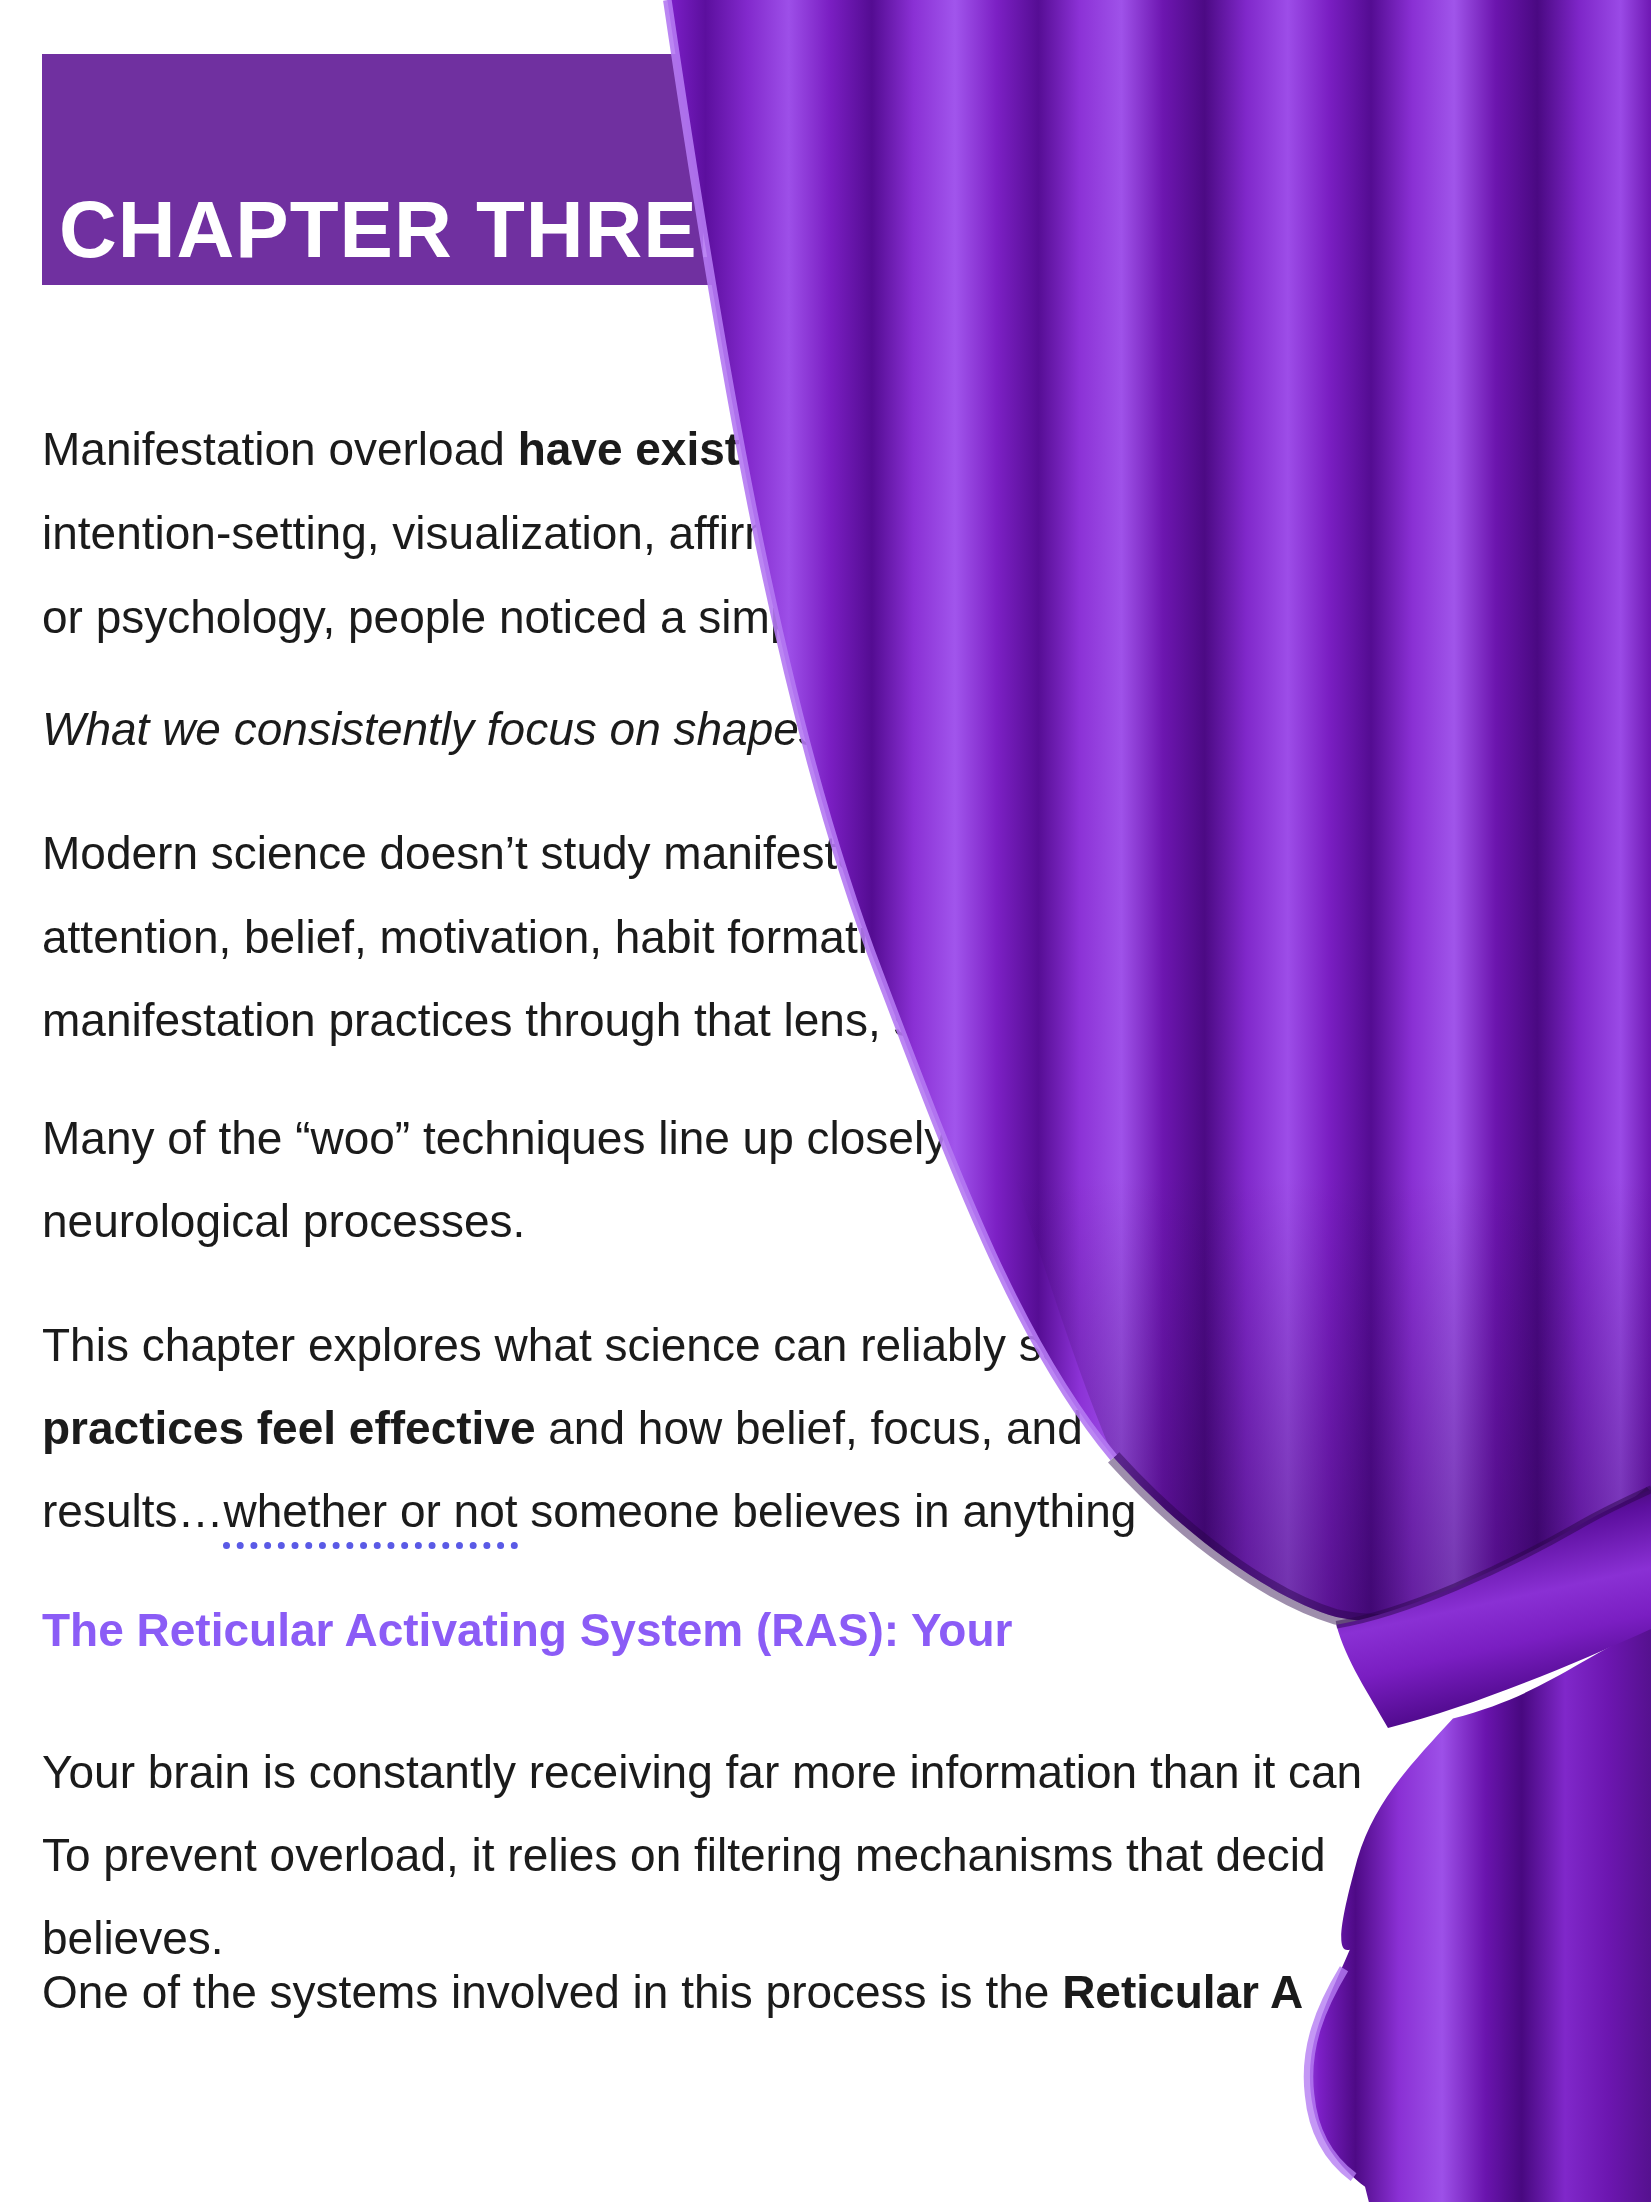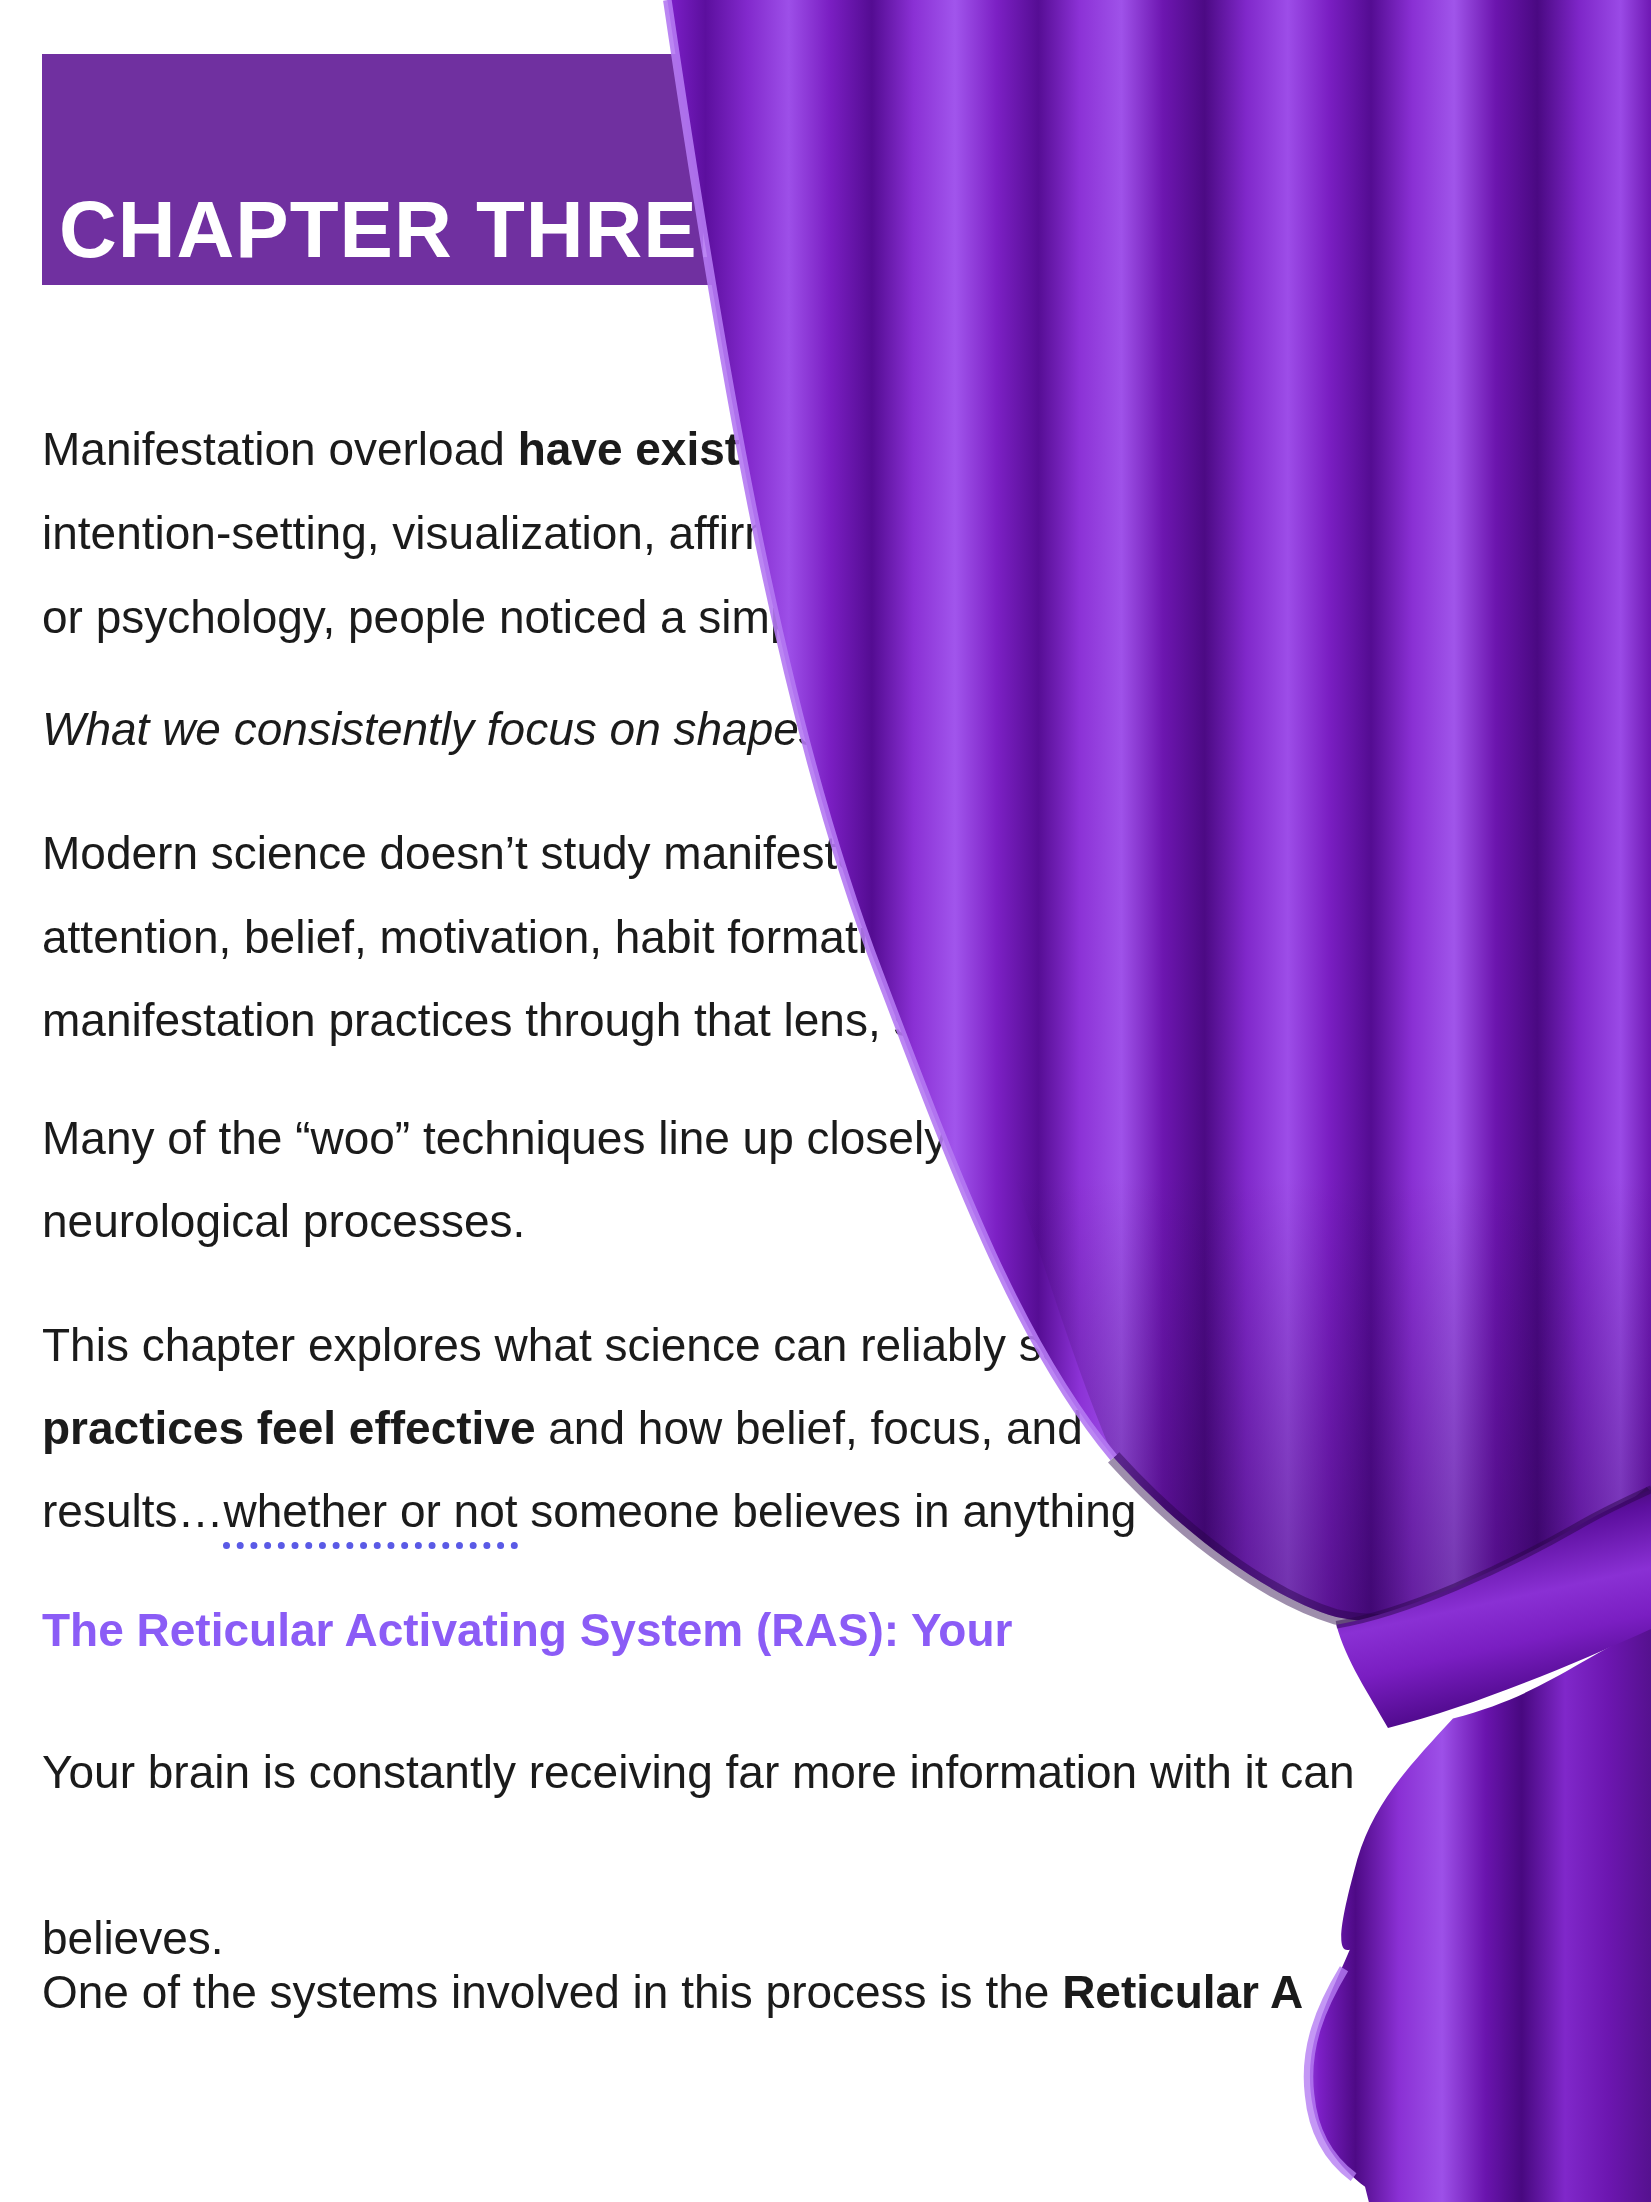--- a/index.html
+++ b/index.html
@@ -57,21 +57,22 @@
 
     <div class="line" style="top:1193px"><span>neurological processes.</span></div>
     <div class="line" style="top:1110px"><span>Many of the “woo” techniques line up closely</span></div>
 
     <div class="line" style="top:1317px"><span>This chapter explores what science can reliably sa</span></div>
     <div class="line" style="top:1483px"><span>results…</span><span class="dotted-u">whether or not</span><span> someone believes in anything</span></div>
     <div class="line" style="top:1400px"><span class="b">practices feel effective</span><span> and how belief, focus, and</span></div>
 
     <div class="line h2" style="top:1596px">The Reticular Activating System (RAS): Your</div>
 
-    <div class="line" style="top:1744px"><span>Your brain is constantly receiving far more information with it can</span></div>
+    <div class="line" style="top:1744px"><span>Your brain is constantly receiving far more information than it can</span></div>
+    <div class="line" style="top:1827px"><span>To prevent overload, it relies on filtering mechanisms that decid</span></div>
     <div class="line" style="top:1910px"><span>believes.</span></div>
 
     <div class="line" style="top:1964px"><span>One of the systems involved in this process is the </span><span class="b">Reticular A</span></div>
 
   </div>
 
   <svg class="curtain" width="1652" height="2202" viewBox="0 0 1728 2304" aria-hidden="true">
     <defs>
       <linearGradient id="folds" gradientUnits="userSpaceOnUse" x1="640" y1="0" x2="1728" y2="0">
         <stop offset="0.00" stop-color="#b277f0"></stop>

